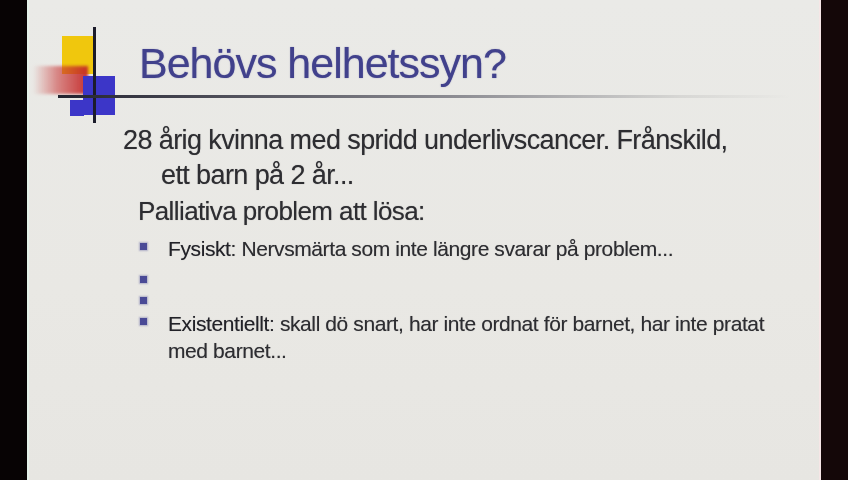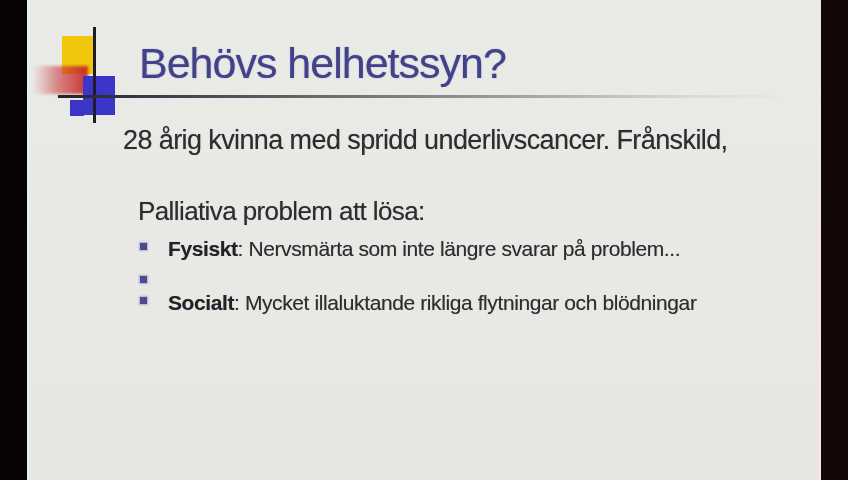--- a/index.html
+++ b/index.html
@@ -140,21 +140,21 @@
   }
   .bullet-text {
     margin: 0 0 0 21px;
     font-size: 21px;
     line-height: 27px;
     letter-spacing: -0.4px;
     color: var(--body-color, #2d2d31);
     text-shadow: 0 0 0.7px rgba(45,45,49,0.45);
   }
   .bullet-text b {
-    font-weight: 700;
+    font-weight: 400;
     color: #222228;
   }
 </style>
 </head>
 <body>
 
 <div class="stage">
 
   <div class="slide"></div>
 
@@ -164,33 +164,37 @@
   <div class="logo-yellow"></div>
   <div class="logo-red"></div>
   <div class="logo-blue"></div>
   <div class="logo-blue-notch"></div>
   <div class="logo-vline"></div>
   <div class="title-rule"></div>
 
   <h1 class="slide-title" style="font-weight:400; margin:0;">Behövs helhetssyn?</h1>
 
   <div class="intro-line1">28 årig kvinna med spridd underlivscancer. Frånskild,</div>
+  <div class="intro-line2">ett barn på 2 år...</div>
   <div class="list-heading">Palliativa problem att lösa:</div>
 
   <div class="bullet-list">
 
     <div class="bullet-row">
       <span class="bullet-marker"></span>
       <p class="bullet-text"><b>Fysiskt</b><span>: Nervsmärta som inte längre svarar på problem...</span></p>
     </div>
 
     <div class="bullet-row">
       <span class="bullet-marker"></span>
     </div>
 
     <div class="bullet-row">
       <span class="bullet-marker"></span>
-      <p class="bullet-text"><b>Socialt</b><span>: Mycket illaluktande rikliga flytningar och blödningar</span></p>
-    </div>
-
+    </div>
+
+    <div class="bullet-row">
+      <span class="bullet-marker"></span>
+      <p class="bullet-text"><b>Existentiellt</b><span>: skall dö snart, har inte ordnat för barnet, har inte pratat med barnet...</span></p>
+    </div>
 
   </div>
 </div>
 
 </body></html>

